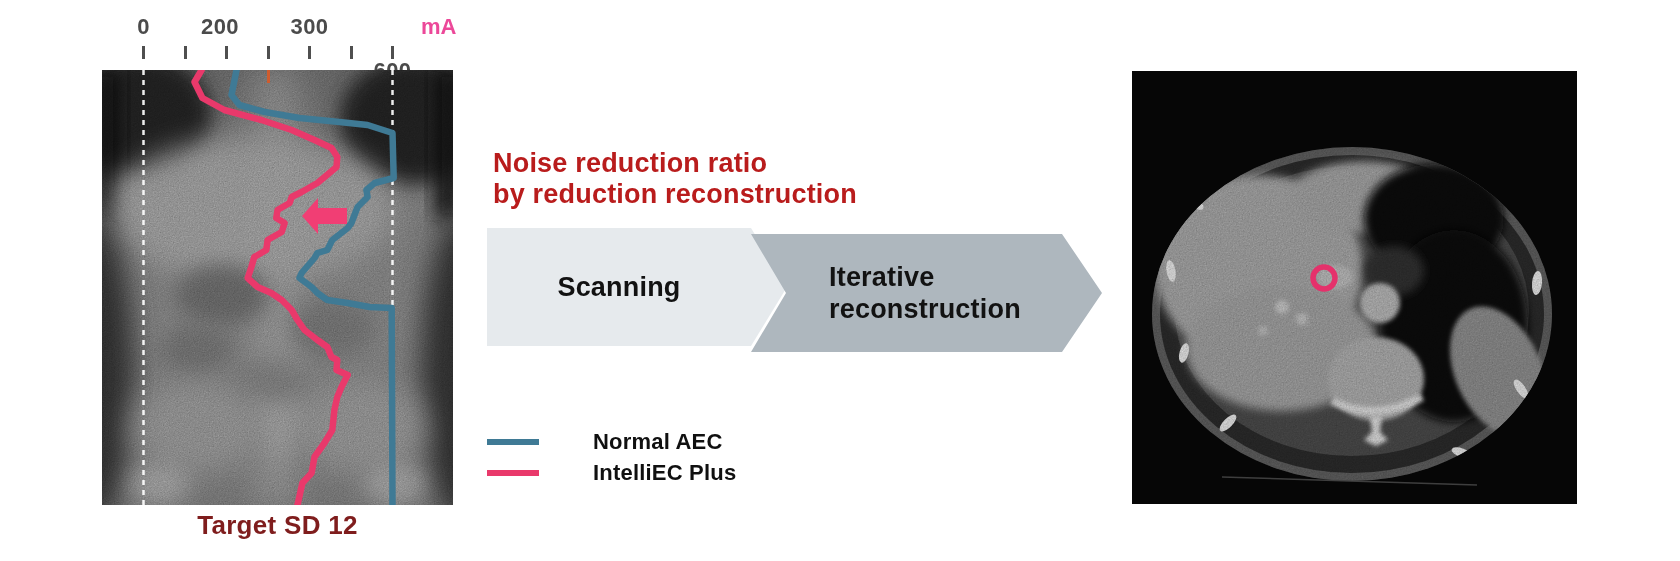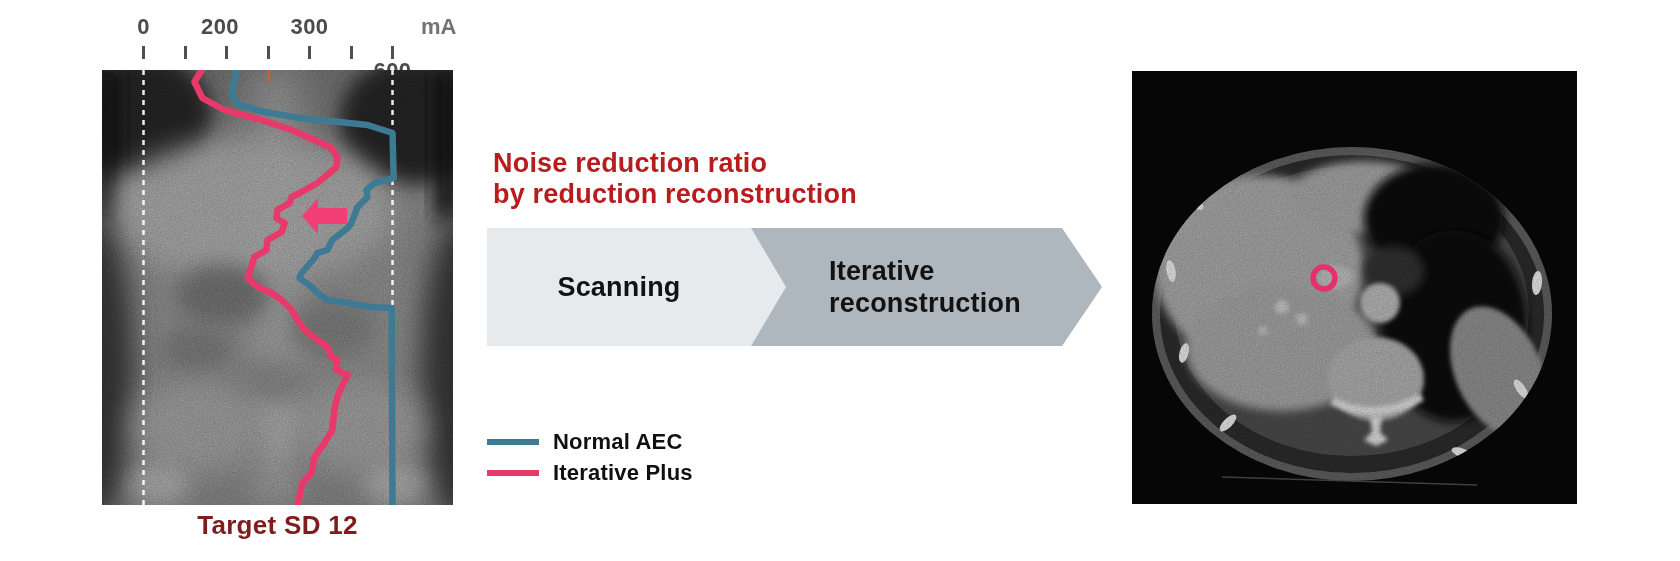--- a/index.html
+++ b/index.html
@@ -5,46 +5,47 @@
   html,body{margin:0;padding:0;background:#ffffff;}
   #stage{
     position:relative;width:1680px;height:561px;background:#ffffff;overflow:hidden;
     font-family:"Liberation Sans","DejaVu Sans",sans-serif;
   }
   
   .ax-label{
     position:absolute;top:14px;width:84px;text-align:center;
     font-size:22px;font-weight:bold;color:#4b4b4b;letter-spacing:.5px;
   }
-  .ax-unit{position:absolute;top:14px;left:421px;font-size:22px;font-weight:bold;color:#737373;}
+  .ax-unit{position:absolute;top:14px;left:421px;font-size:22px;font-weight:bold;color:#ec4899;}
   .ax-tick{position:absolute;top:46px;width:3px;height:13px;background:#4f4f4f;}
   #scout-wrap{position:absolute;left:102px;top:70px;width:351px;height:435px;}
   #scout-wrap svg{display:block;}
   #left-caption{
     position:absolute;left:102px;top:510px;width:351px;text-align:center;
     font-size:26px;font-weight:bold;color:#7f1d1d;letter-spacing:.3px;
   }
   
   #flow-title{
     position:absolute;left:493px;top:148px;
     font-size:27px;line-height:31px;font-weight:bold;color:#b91c1c;letter-spacing:.2px;
   }
   .flow-step{position:absolute;top:228px;height:118px;display:flex;align-items:center;}
   #flow-step-1{
     left:487px;width:300px;justify-content:center;padding-right:36px;box-sizing:border-box;
     clip-path:polygon(0 0,264px 0,300px 59px,264px 118px,0 118px);
   }
   #flow-step-2{
     left:751px;width:351px;padding-left:78px;box-sizing:border-box;
     clip-path:polygon(0 0,311px 0,351px 59px,311px 118px,0 118px,35px 59px);
+    margin-top:6px;
   }
   .flow-step .step-label{font-size:27px;line-height:32px;font-weight:bold;color:#121212;letter-spacing:.2px;}
   
   #legend{position:absolute;left:487px;top:426px;}
-  .legend-row{display:flex;align-items:center;height:31px;}
+  .legend-row{display:flex;align-items:center;height:31px;gap:40px;}
   .legend-swatch{width:52px;height:6px;margin-right:14px;flex:none;}
   .legend-label{font-size:22px;font-weight:bold;color:#101010;letter-spacing:.2px;}
   
   #ct-wrap{position:absolute;left:1132px;top:71px;width:445px;height:433px;}
   #ct-wrap svg{display:block;}
 </style>
 </head>
 <body>
 
 <div id="stage">
@@ -153,21 +154,21 @@
     </div>
   </div>
 
   <div id="legend">
       <div class="legend-row">
         <div class="legend-swatch" style="background: rgb(63, 122, 149);"></div>
         <div class="legend-label">Normal AEC</div>
       </div>
       <div class="legend-row">
         <div class="legend-swatch" style="background: rgb(233, 57, 107);"></div>
-        <div class="legend-label">Iterative Plus</div>
+        <div class="legend-label">IntelliEC Plus</div>
       </div>
     </div>
 
   <div id="ct-wrap">
     <svg width="445" height="433" viewBox="0 0 445 433">
       <defs>
         <filter id="cb2" x="-40%" y="-40%" width="180%" height="180%">
             <feGaussianBlur stdDeviation="2"></feGaussianBlur>
           </filter>
         <filter id="cb4" x="-40%" y="-40%" width="180%" height="180%">

